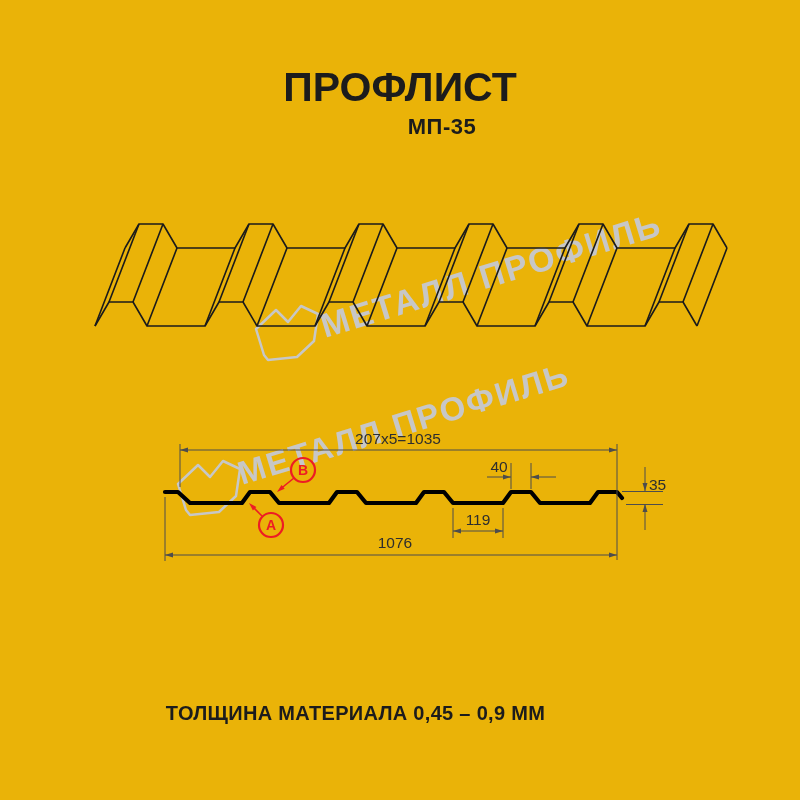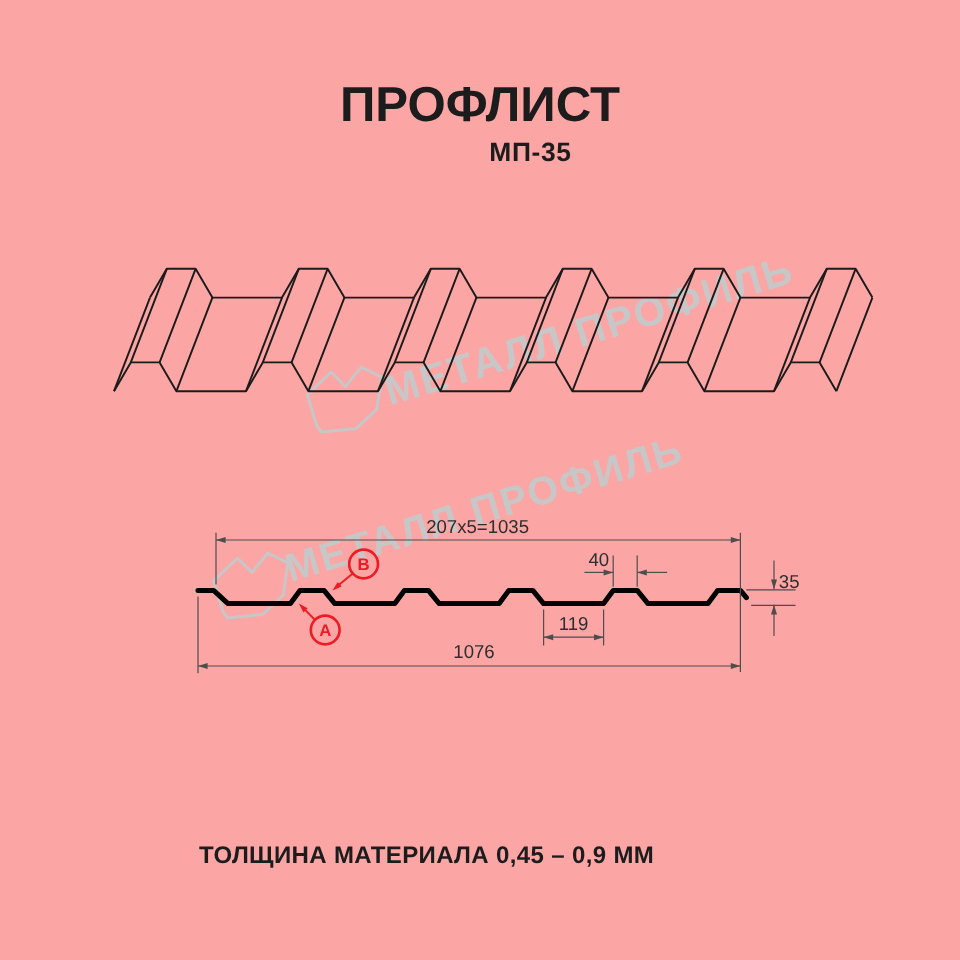--- a/index.html
+++ b/index.html
@@ -1,16 +1,16 @@
 <!DOCTYPE html>
 <html><head>
 <meta charset="utf-8">
 <style>
   html,body{margin:0;padding:0;background:#fff;}
-  .stage{position:relative;width:800px;height:800px;background:#fca5a5;overflow:hidden;
+  .stage{position:relative;width:800px;height:800px;background:#eab308;overflow:hidden;
          font-family:"Liberation Sans","DejaVu Sans",sans-serif;}
   .title{position:absolute;top:64px;left:0;width:800px;text-align:center;
          font-size:41px;font-weight:800;color:#1c1c1c;letter-spacing:0px;}
   .subtitle{position:absolute;top:114px;left:0;width:796px;text-align:center;
          font-size:22px;font-weight:600;color:#1c1c1c;letter-spacing:0.5px;margin-left:44px;}
   .footer{position:absolute;top:702px;left:0;width:711px;text-align:center;
          font-size:20px;font-weight:600;color:#1c1c1c;letter-spacing:0.3px;}
   svg{position:absolute;top:0;left:0;}
   .dimtxt{font-family:"Liberation Sans","DejaVu Sans",sans-serif;font-size:15.5px;fill:#2e2e2e;}
   .redtxt{font-family:"Liberation Sans","DejaVu Sans",sans-serif;font-size:14px;font-weight:bold;fill:#ed1c24;}

